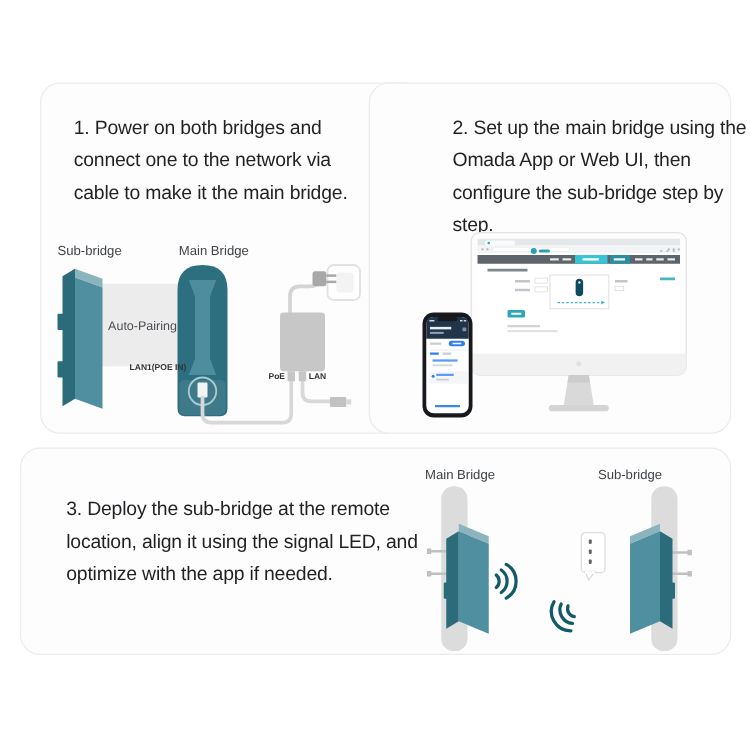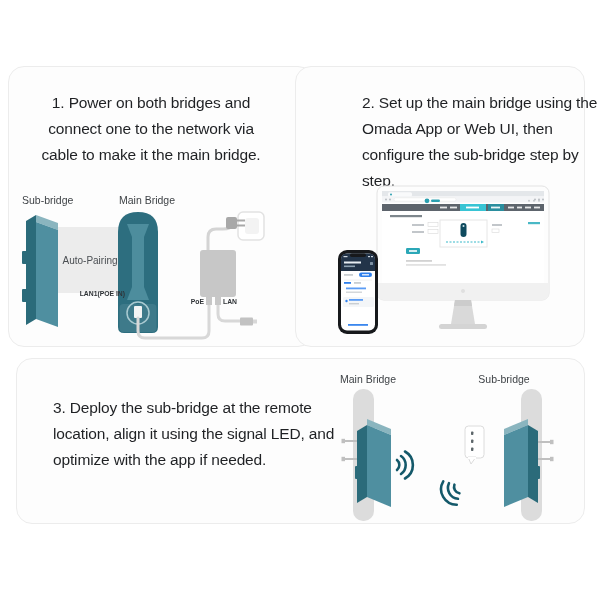--- a/index.html
+++ b/index.html
@@ -1,19 +1,19 @@
 <!DOCTYPE html>
 <html><head>
 <meta charset="utf-8">
 <style>
   * { margin:0; padding:0; box-sizing:border-box; }
   html,body { width:600px; height:600px; background:#ffffff; font-family:"Liberation Sans", sans-serif; }
   .page { position:relative; width:600px; height:600px; background:#fff; overflow:hidden; }
   .card { position:absolute; background:#fdfdfd; border:1px solid #ececec; border-radius:16px; }
-  #card1 { left:8px; top:66px;  width:306px; height:281px;text-align:center; }
+  #card1 { left:32px; top:66px;  width:306px; height:281px; }
   #card2 { left:295px; top:66px; width:290px; height:281px; }
   #card3 { left:16px; top:358px; width:569px; height:166px; }
   .step-text { position:absolute; color:#1f2124; font-size:15.5px; line-height:1.68; letter-spacing:-0.15px; }
   #card1 .step-text { left:26px; top:23px; width:232px; }
   #card2 .step-text { left:27px; top:23px; width:252px;margin-left:39px; }
   #card3 .step-text { left:36px; top:36px; width:305px; }
   svg { position:absolute; display:block; }
   #diagram1 { left:3px;  top:126px; }
   #diagram2 { left:36px; top:117px; }
   #diagram3 { left:4px;  top:10px;  }

